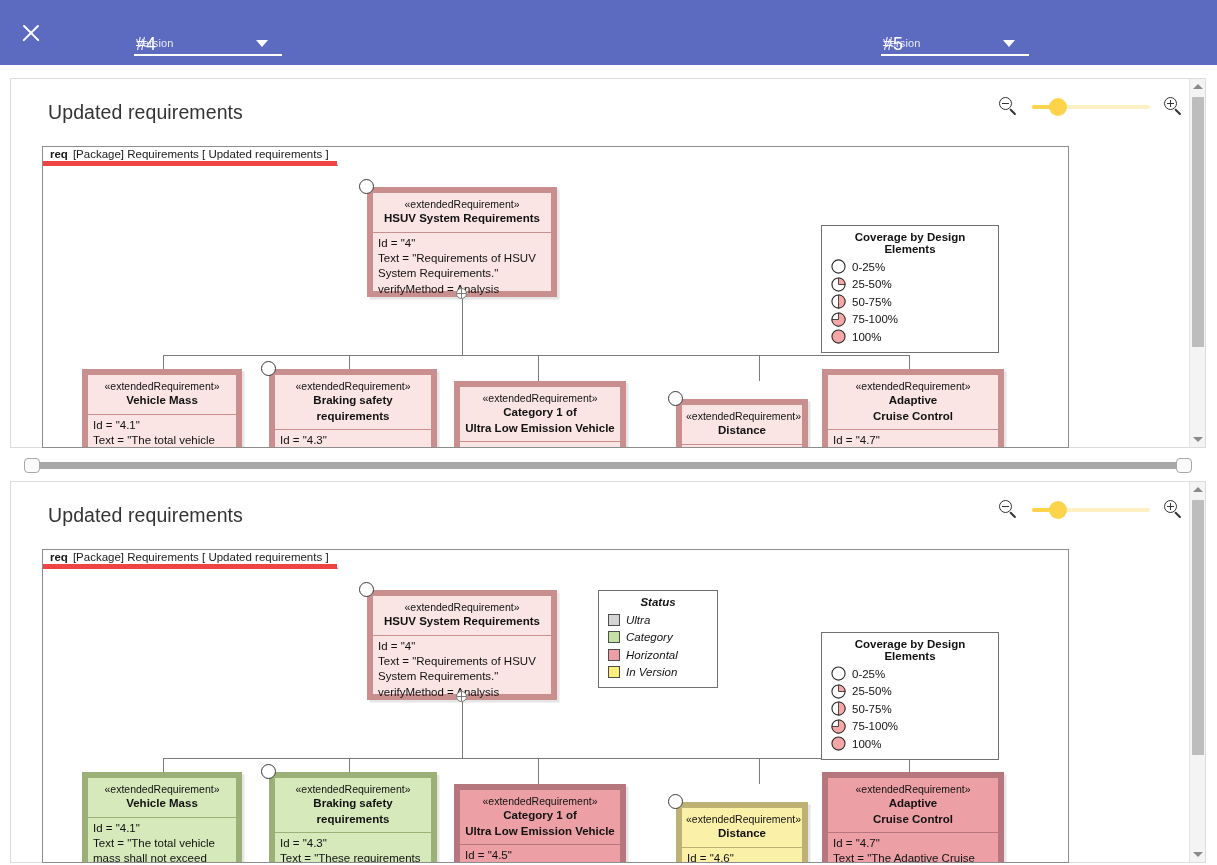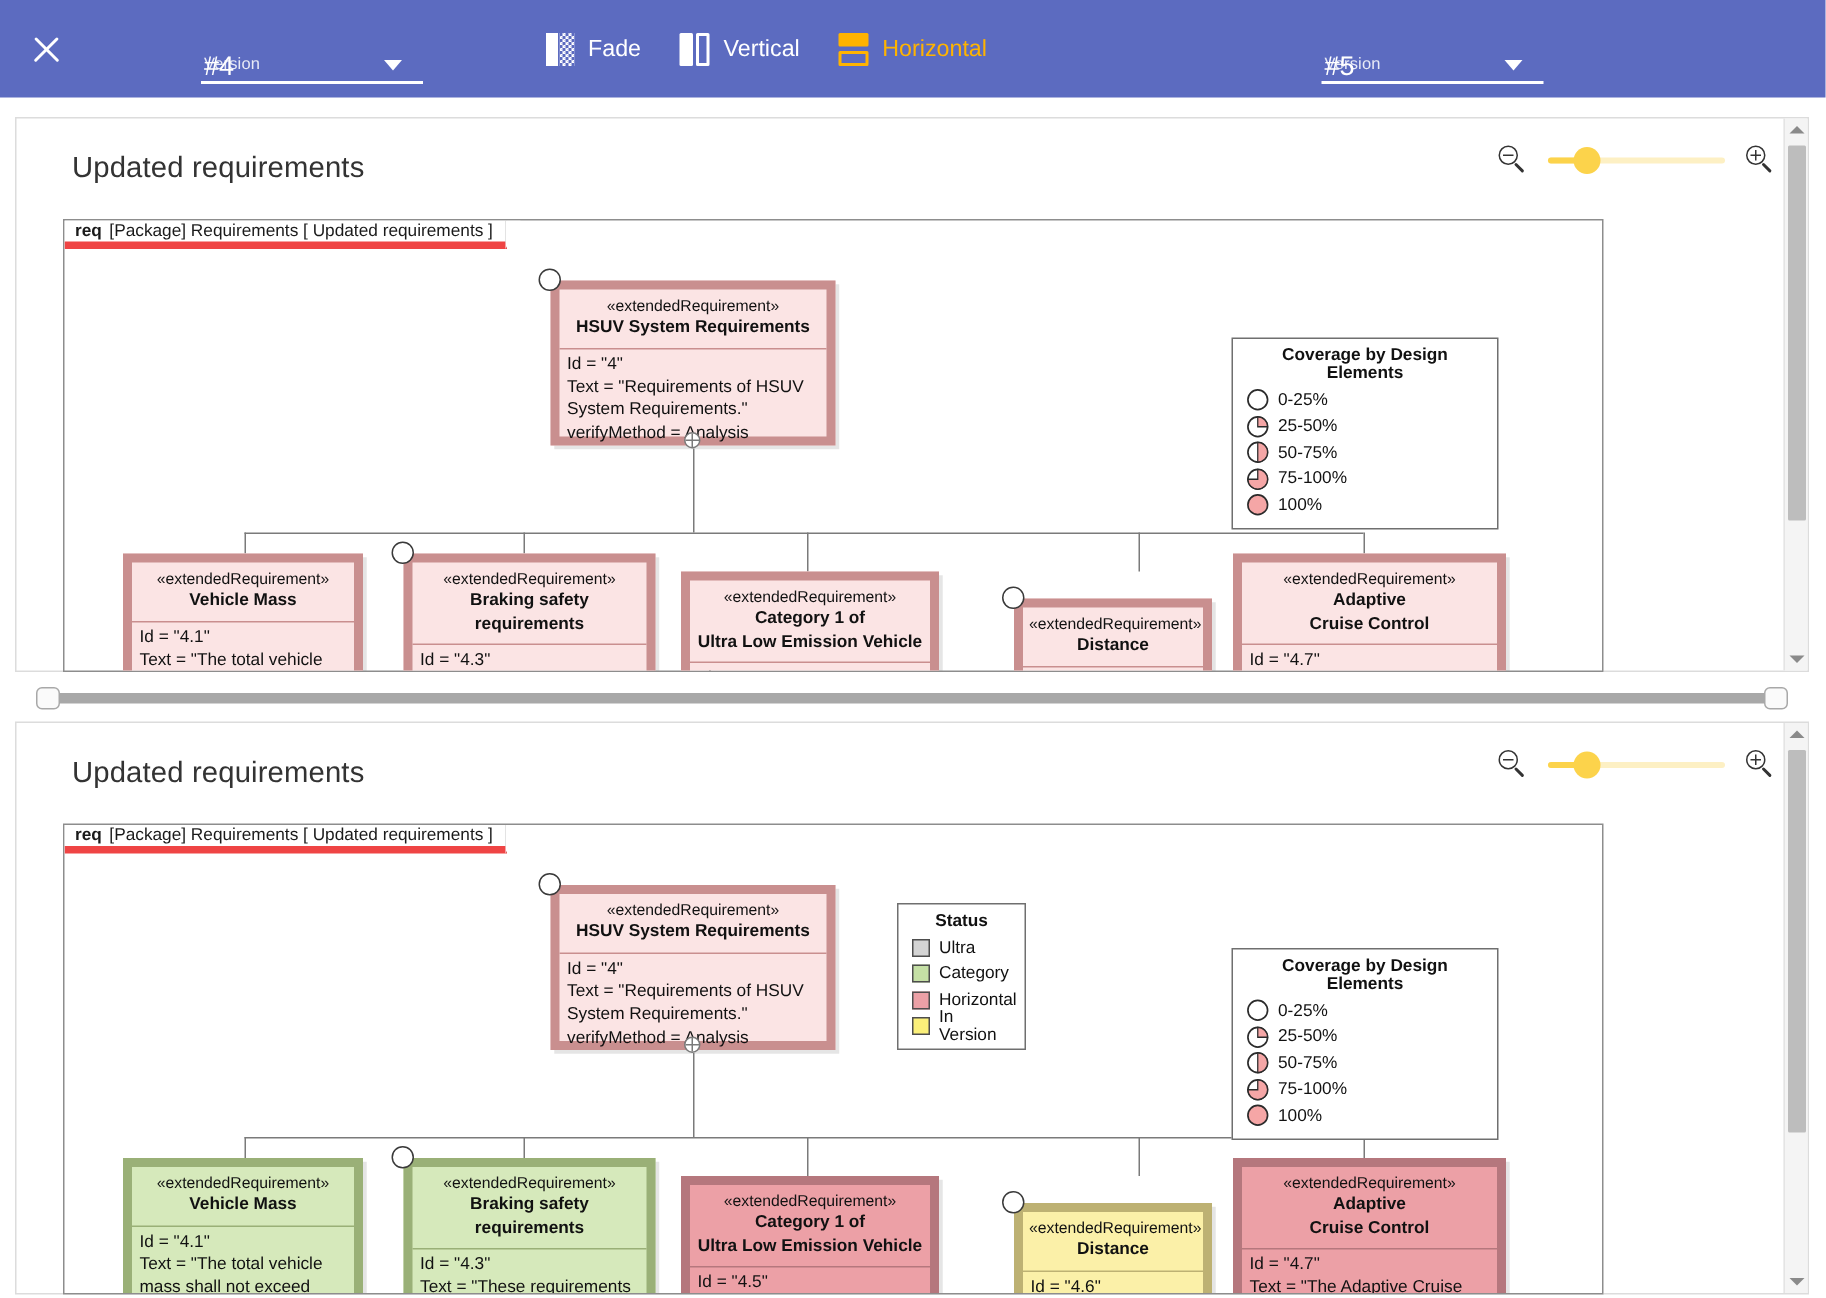--- a/index.html
+++ b/index.html
@@ -204,43 +204,20 @@
     <div class="close-x"></div>
   </div>
 
   <div class="version-field version-left">
     <div class="version-label">Version</div>
     <div class="version-value">#4</div>
     <div class="version-caret"></div>
     <div class="version-underline"></div>
   </div>
 
-  <div class="modes">
-    <div class="mode">
-      <span class="ic-fade">
-          <i class="solid"></i>
-          <i class="check"></i>
-        </span>
-      <span class="mode-text">Fade</span>
-    </div>
-    <div class="mode">
-      <span class="ic-vert">
-          <i class="a"></i>
-          <i class="b"></i>
-        </span>
-      <span class="mode-text">Vertical</span>
-    </div>
-    <div class="mode active">
-      <span class="ic-horiz">
-          <i class="a"></i>
-          <i class="b"></i>
-        </span>
-      <span class="mode-text">Horizontal</span>
-    </div>
-  </div>
 
   <div class="version-field version-right">
     <div class="version-label">Version</div>
     <div class="version-value">#5</div>
     <div class="version-caret"></div>
     <div class="version-underline"></div>
   </div>
 </div>
 
 <div class="panel" id="panel-top">
@@ -488,21 +465,21 @@
     <div class="node red" style="left:779px; top:222px; width:182px;">
       <div class="head">
         <div class="stereo">«extendedRequirement»</div>
         <div class="nm" style="white-space:pre-line;">Adaptive
 Cruise Control</div>
       </div>
       <div class="body" style="white-space:pre-line;">Id = "4.7"
 Text = "The Adaptive Cruise</div>
     </div>
 
-    <div class="legend" id="legend-status" style="left:555px; top:52px; width:86px;">
+    <div class="legend" id="legend-status" style="left:555px; top:40px; width:120px;font-style:italic;">
       <div class="lg-title">Status</div>
       <div class="lg-rows">
           <div class="lg-row">
             <span class="sw" style="background: rgb(212, 212, 212);"></span>
             <span>Ultra</span>
           </div>
           <div class="lg-row">
             <span class="sw" style="background: rgb(197, 224, 165);"></span>
             <span>Category</span>
           </div>

